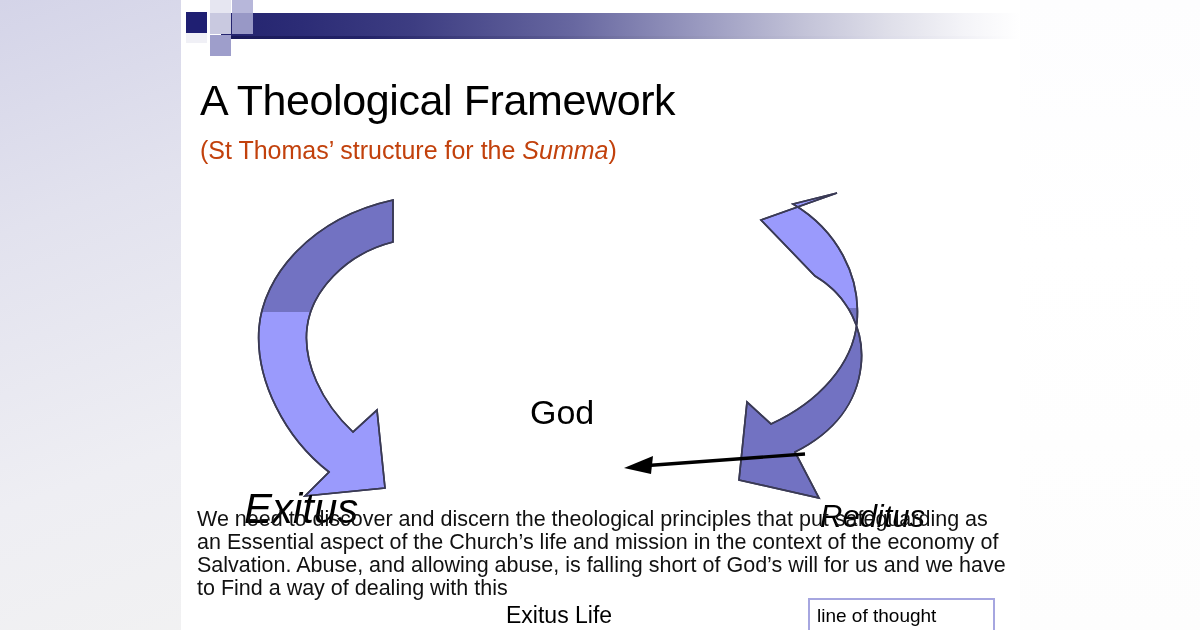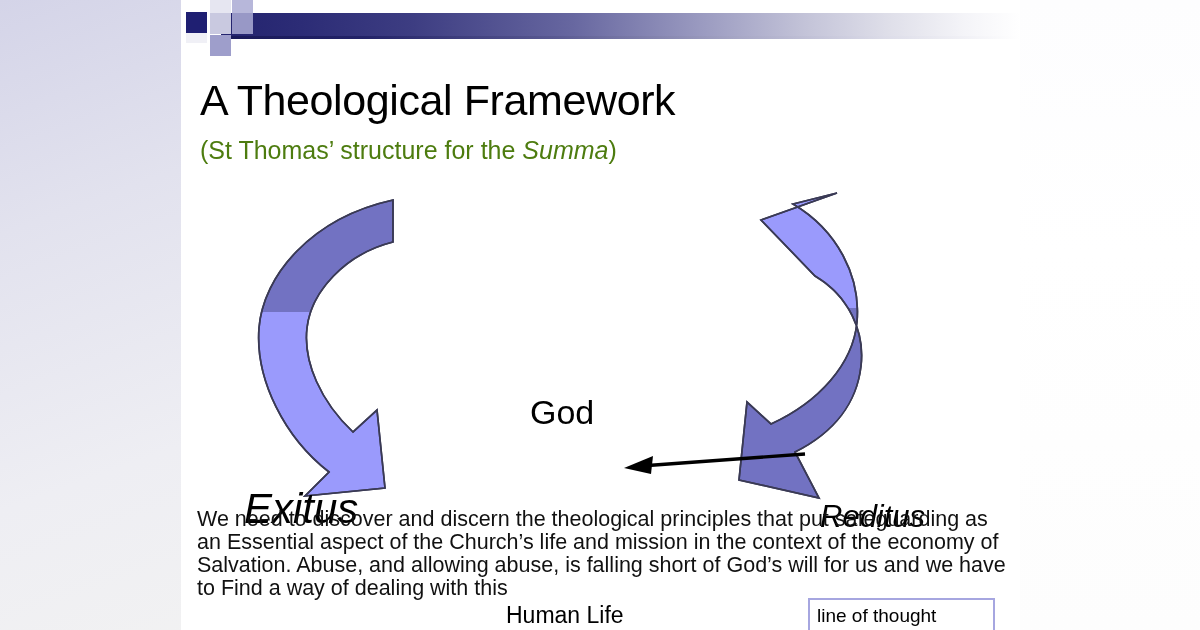--- a/index.html
+++ b/index.html
@@ -74,21 +74,21 @@
     font-weight: 400;
     color: #000000;
     letter-spacing: -0.4px;
     white-space: nowrap;
   }
   #subtitle {
     position: absolute;
     left: 19px; top: 136px;
     font-size: 25px;
     font-weight: 400;
-    color: #4d7c0f;
+    color: #c2410c;
     white-space: nowrap;
   }
   #subtitle .it { font-style: italic; }
 
   
   #diagram {
     position: absolute;
     left: 0; top: 180px;
     width: 839px; height: 320px;
   }
@@ -224,21 +224,21 @@
         <line x1="624" y1="274" x2="460" y2="286" stroke="#000000" stroke-width="3.4"></line>
         <polygon points="443,288 472,276 470,294" fill="#000000"></polygon>
       </g>
     </svg>
 
     <div class="dlabel" id="label-god">God</div>
     <div class="dlabel" id="label-exitus">Exitus</div>
     <div class="dlabel" id="label-reditus">Reditus</div>
 
     <div id="label-center">
-      <div>Human Life</div>
+      <div>Exitus Life</div>
       <div>The Church</div>
     </div>
 
     <div id="callout">
       <div>line of thought</div>
     </div>
   </div>
 
   <div id="body-text">We need to discover and discern the theological principles that put safeguarding as an Essential aspect of the Church’s life and mission in the context of the economy of Salvation. Abuse, and allowing abuse, is falling short of God’s will for us and we have to Find a way of dealing with this</div>
 

